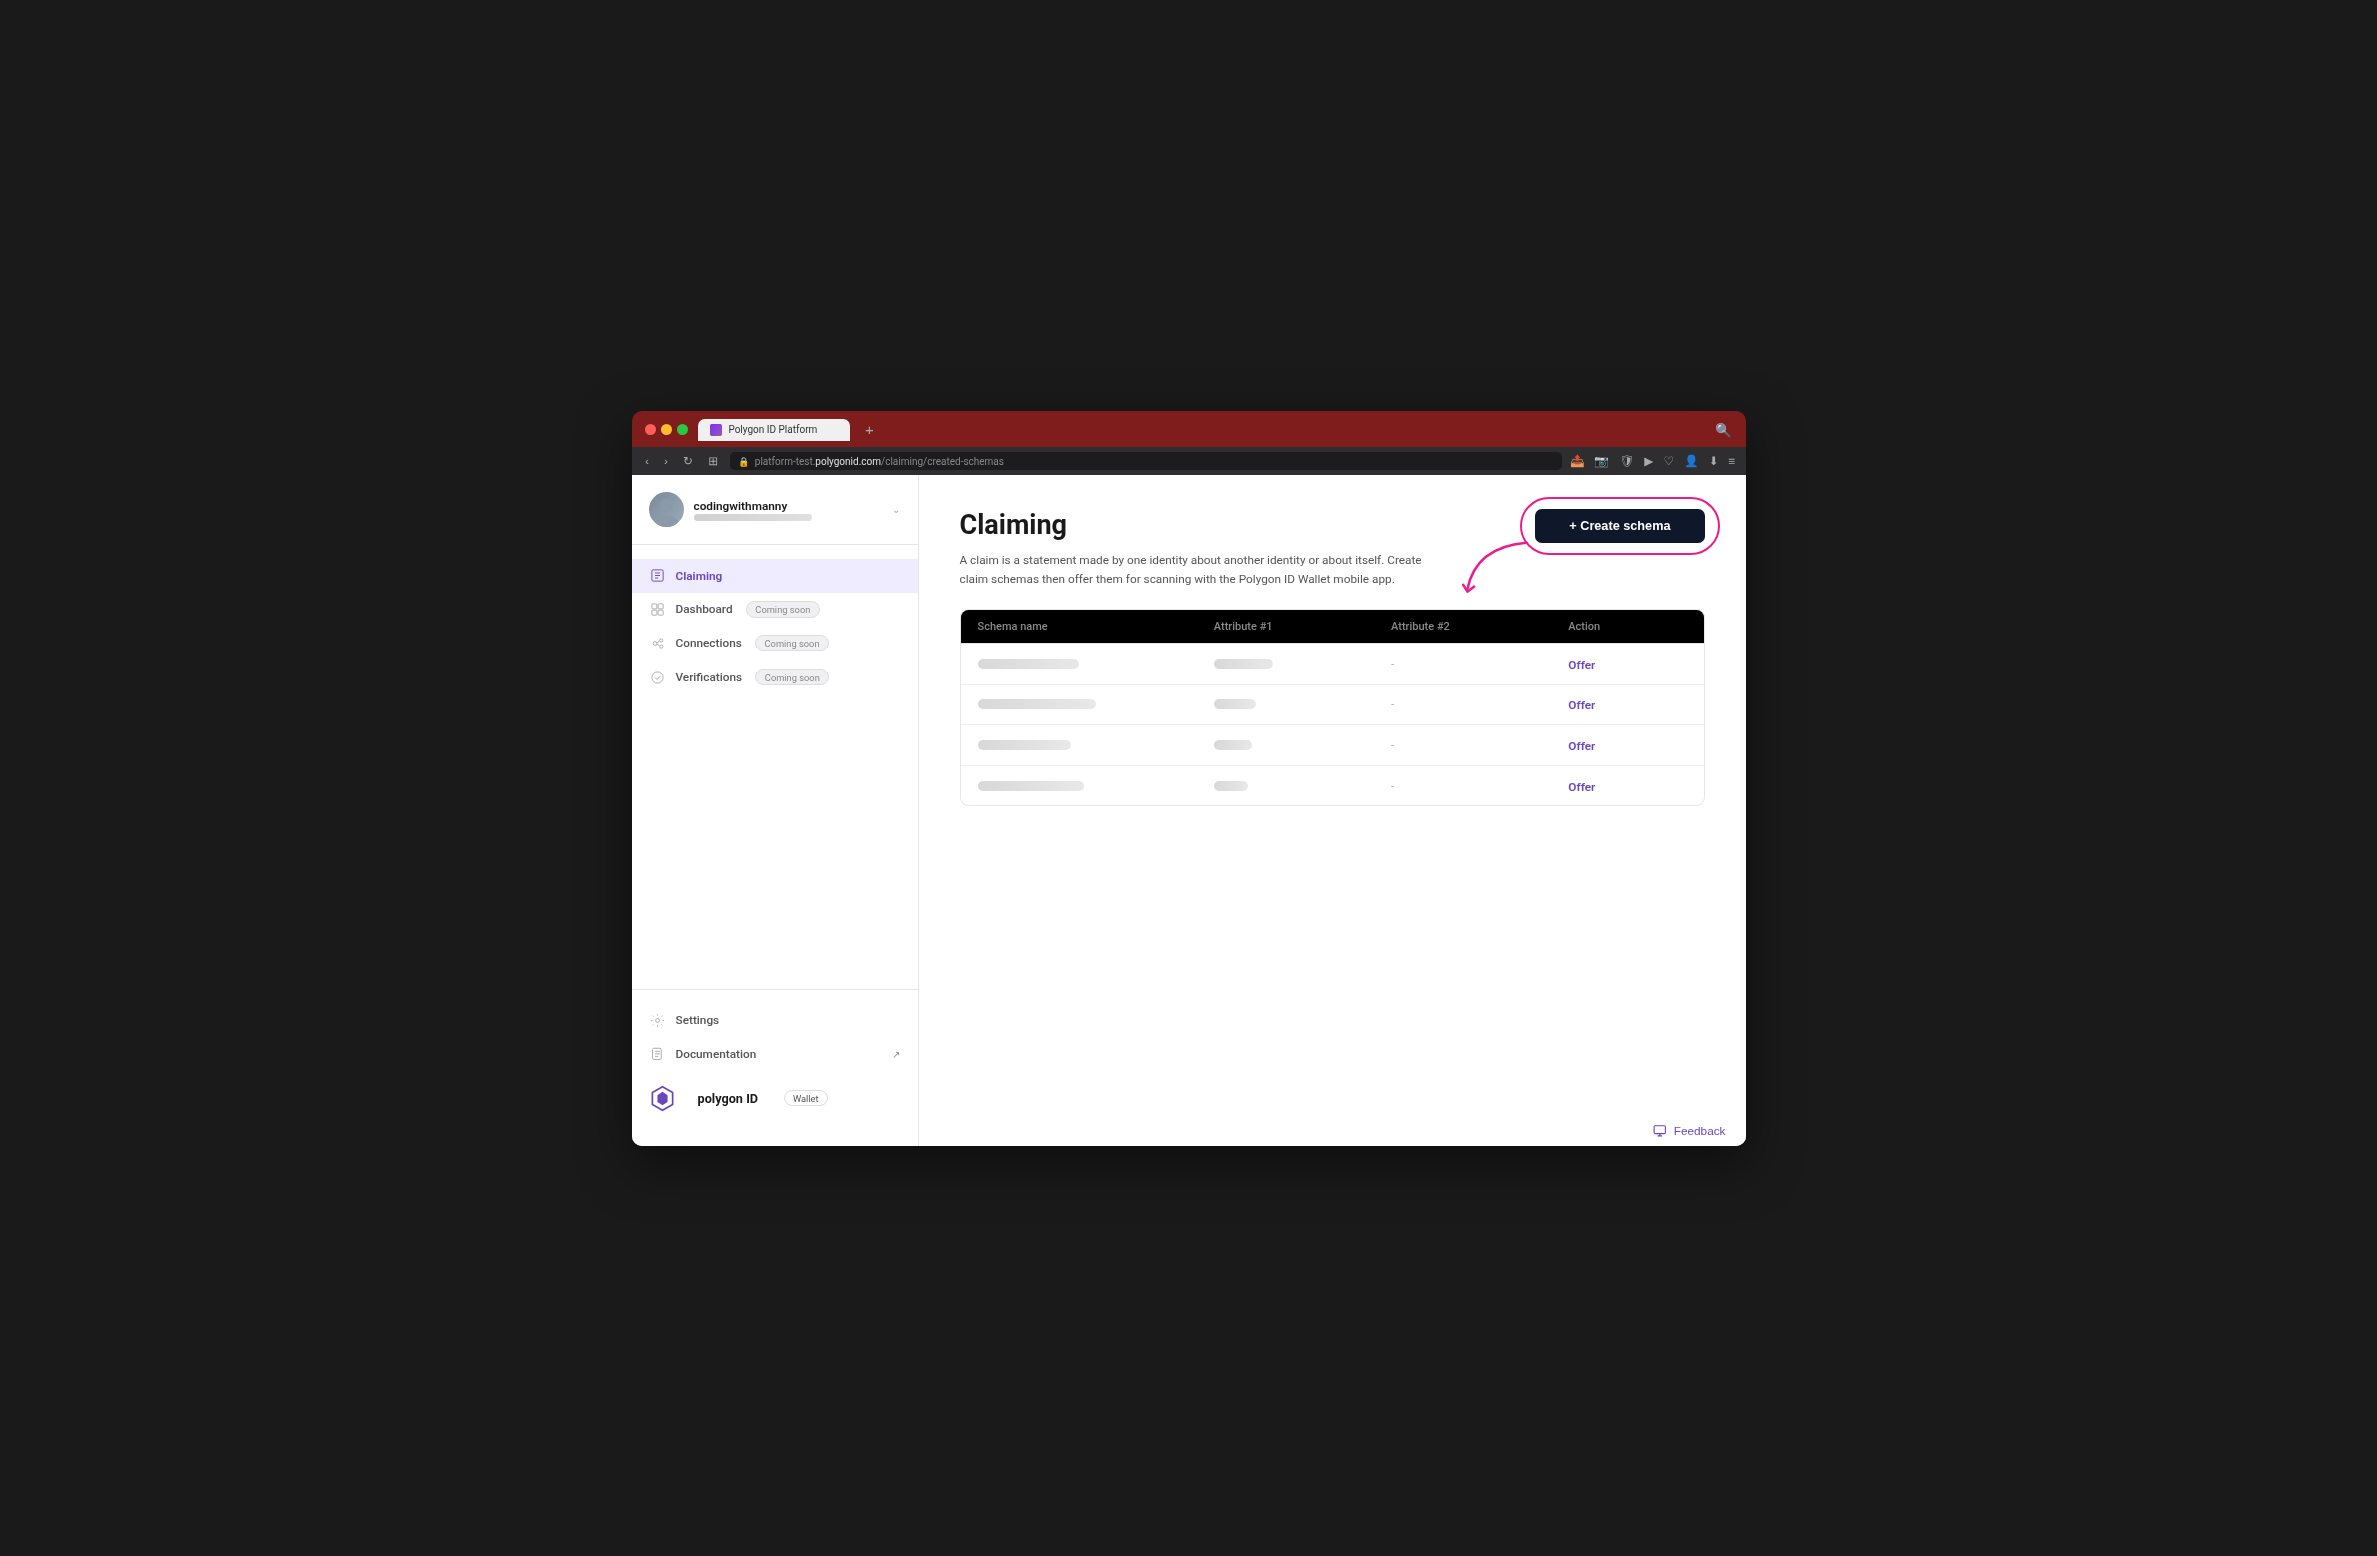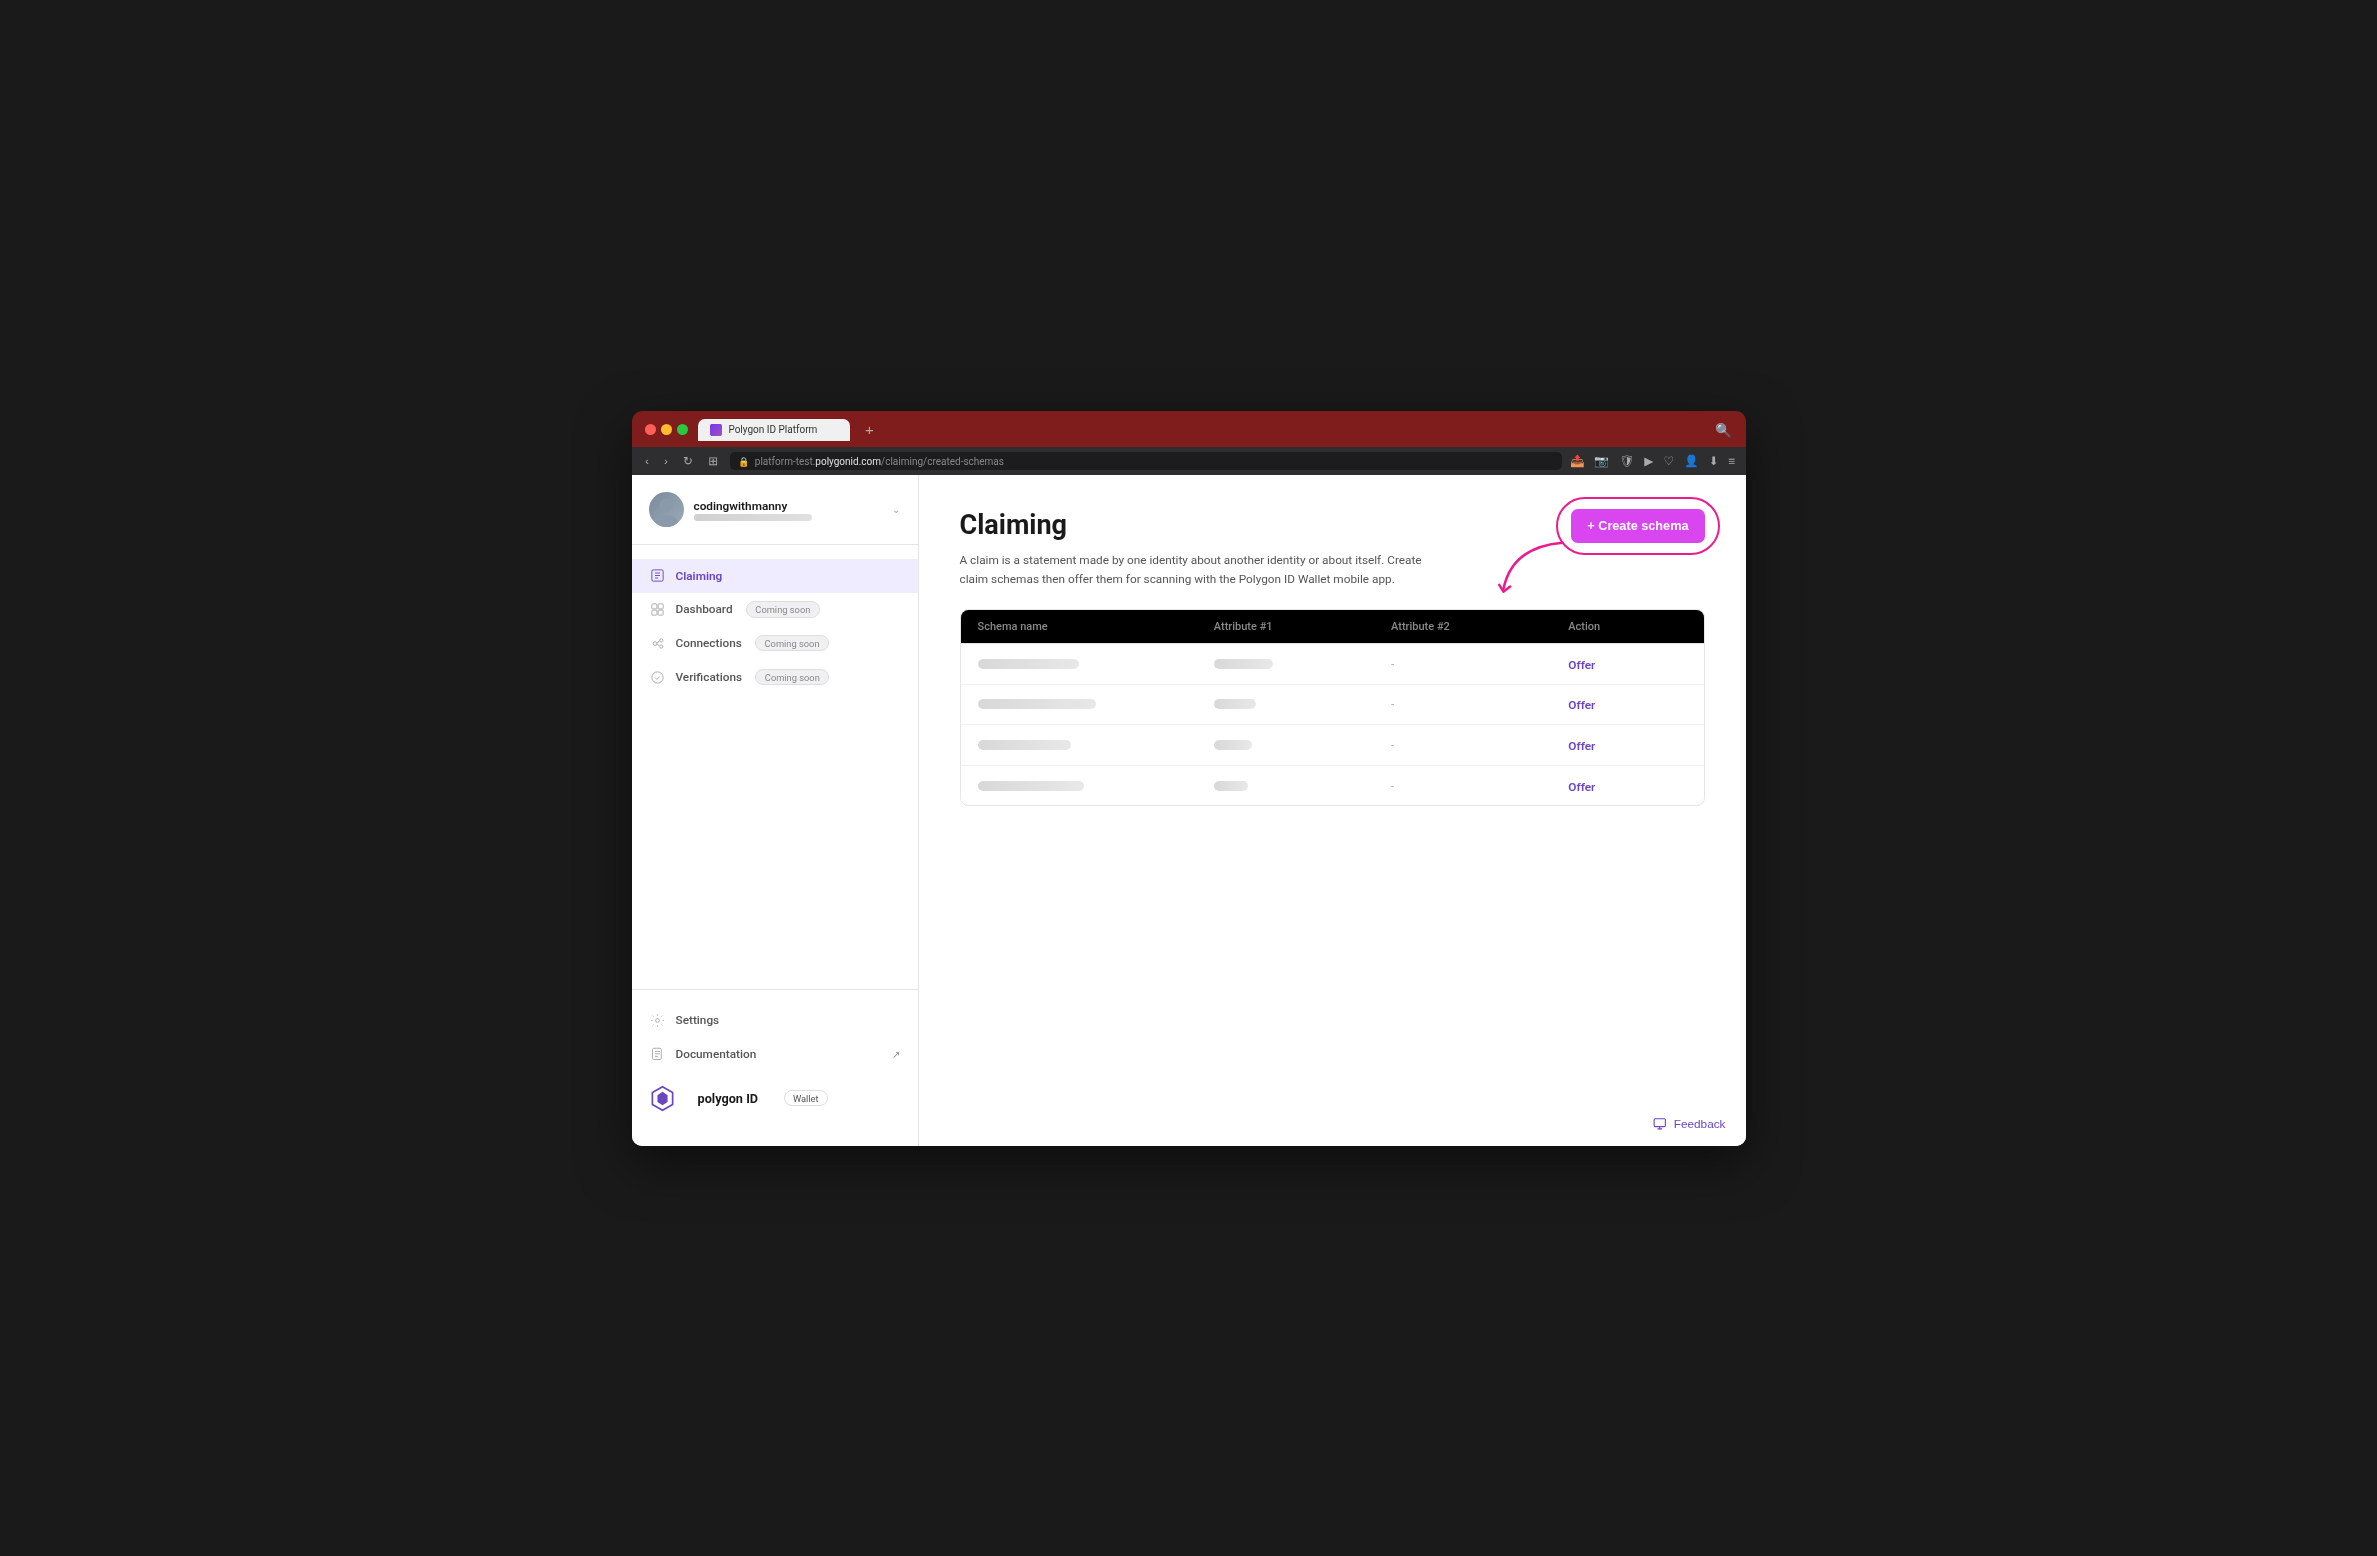--- a/index.html
+++ b/index.html
@@ -323,25 +323,25 @@
       color: #555;
       line-height: 1.6;
       max-width: 473px;
     }
 
     .create-schema-btn-wrapper {
       position: relative;
     }
 
     .create-schema-btn {
-      background: #d946ef;
+      background: #0f172a;
       color: white;
       border: none;
       border-radius: 6.8px;
-      padding: 10px 16px;
+      padding: 10px 34px;
       font-size: 12.7px;
       font-weight: 600;
       cursor: pointer;
       display: flex;
       align-items: center;
       gap: 6.8px;
       white-space: nowrap;
     }
 
     .btn-highlight-circle {
@@ -450,21 +450,21 @@
       color: #6b46c1;
       font-size: 11.8px;
       font-weight: 600;
       cursor: pointer;
       text-decoration: none;
     }
 
     
     .feedback-btn {
       position: absolute;
-      bottom: 15px;
+      bottom: 8px;
       right: 20px;
       display: flex;
       align-items: center;
       gap: 6.8px;
       color: #6b46c1;
       font-size: 11.8px;
       font-weight: 500;
       cursor: pointer;
       background: none;
       border: none;

